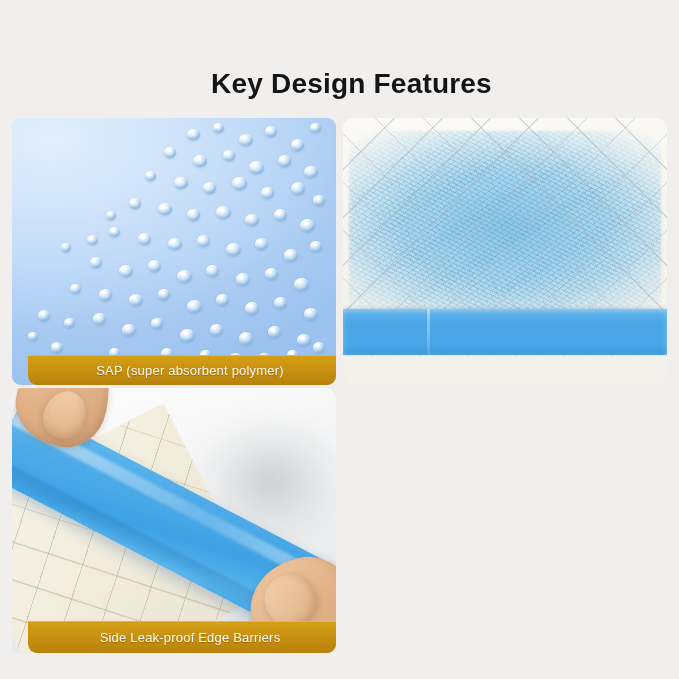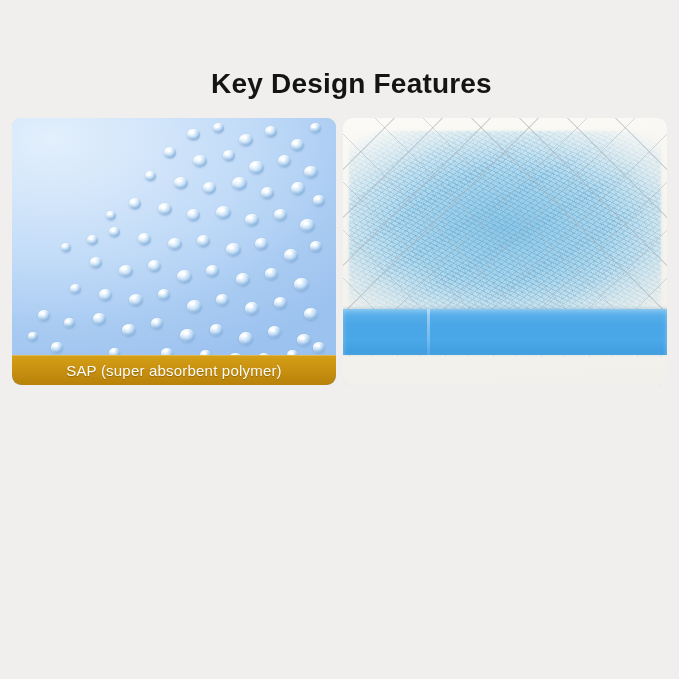--- a/index.html
+++ b/index.html
@@ -55,31 +55,31 @@
   }
   .photo {
     position: absolute;
     inset: 0;
     overflow: hidden;
   }
 
   
   .caption {
     position: absolute;
-    left: 0;
+    left: 16px;
     bottom: 0;
     width: 100%;
     height: 30px;
     background: linear-gradient(180deg, #d5a016 0%, #c89110 48%, #b8820a 100%);
     border-radius: 0 0 9px 9px;
     display: flex;
     align-items: center;
     justify-content: center;
     color: #fdfcf6;
-    font-size: 15px;
+    font-size: 13px;
     letter-spacing: 0.2px;
     text-shadow: 0 1px 1px rgba(90,60,0,.45);
     box-shadow: inset 0 1px 0 rgba(255,255,255,.25);
   }
   .panel.bottom .caption { height: 32px; }
 
   
   .sap-bg {
     position: absolute;
     inset: 0;
@@ -429,15 +429,34 @@
         <div class="pad-bg"></div>
         <div class="pad-core"></div>
         <div class="pad-core-fiber"></div>
         <div class="pad-quilt"></div>
         <div class="pad-film">
           <div class="pad-film-crease"></div>
         </div>
       </div>
     </div>
 
+    <div class="panel bottom">
+      <div class="photo">
+        <div class="eb-bg"></div>
+        <div class="eb-shadow"></div>
+        <div class="eb-pad">
+          <div class="eb-pad-quilt"></div>
+        </div>
+        <div class="eb-strip">
+          <div class="eb-strip-hi"></div>
+          <div class="eb-strip-edge"></div>
+        </div>
+        <div class="eb-strip-tail"></div>
+        <div class="hand hand-1"></div>
+        <div class="hand hand-1b"></div>
+        <div class="hand hand-2"></div>
+        <div class="hand hand-2b"></div>
+      </div>
+      <div class="caption">Side Leak-proof Edge Barriers</div>
+    </div>
 
   </div>
 </div>
 
 </body></html>

